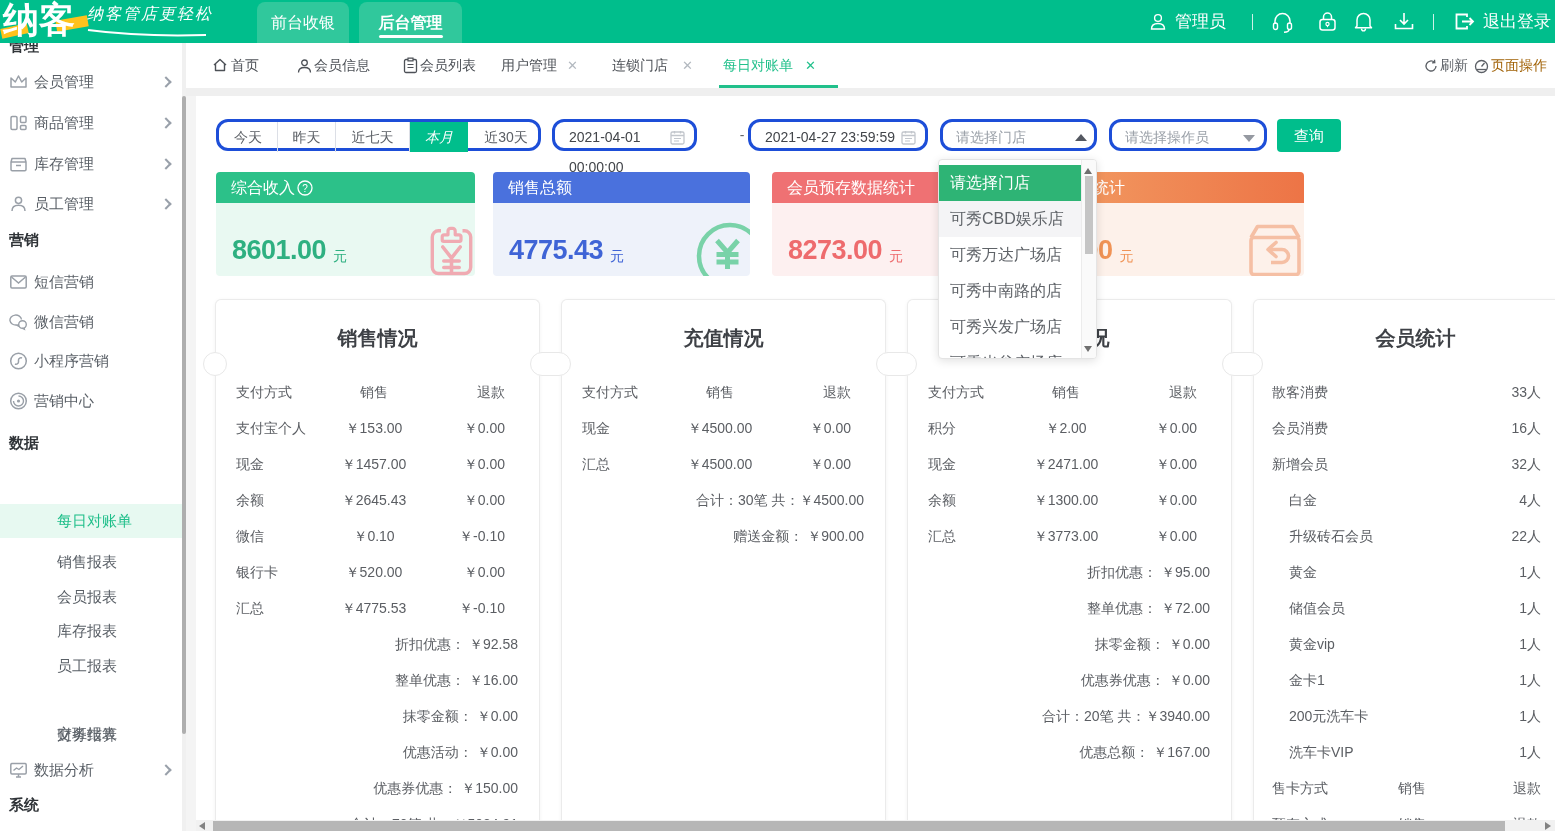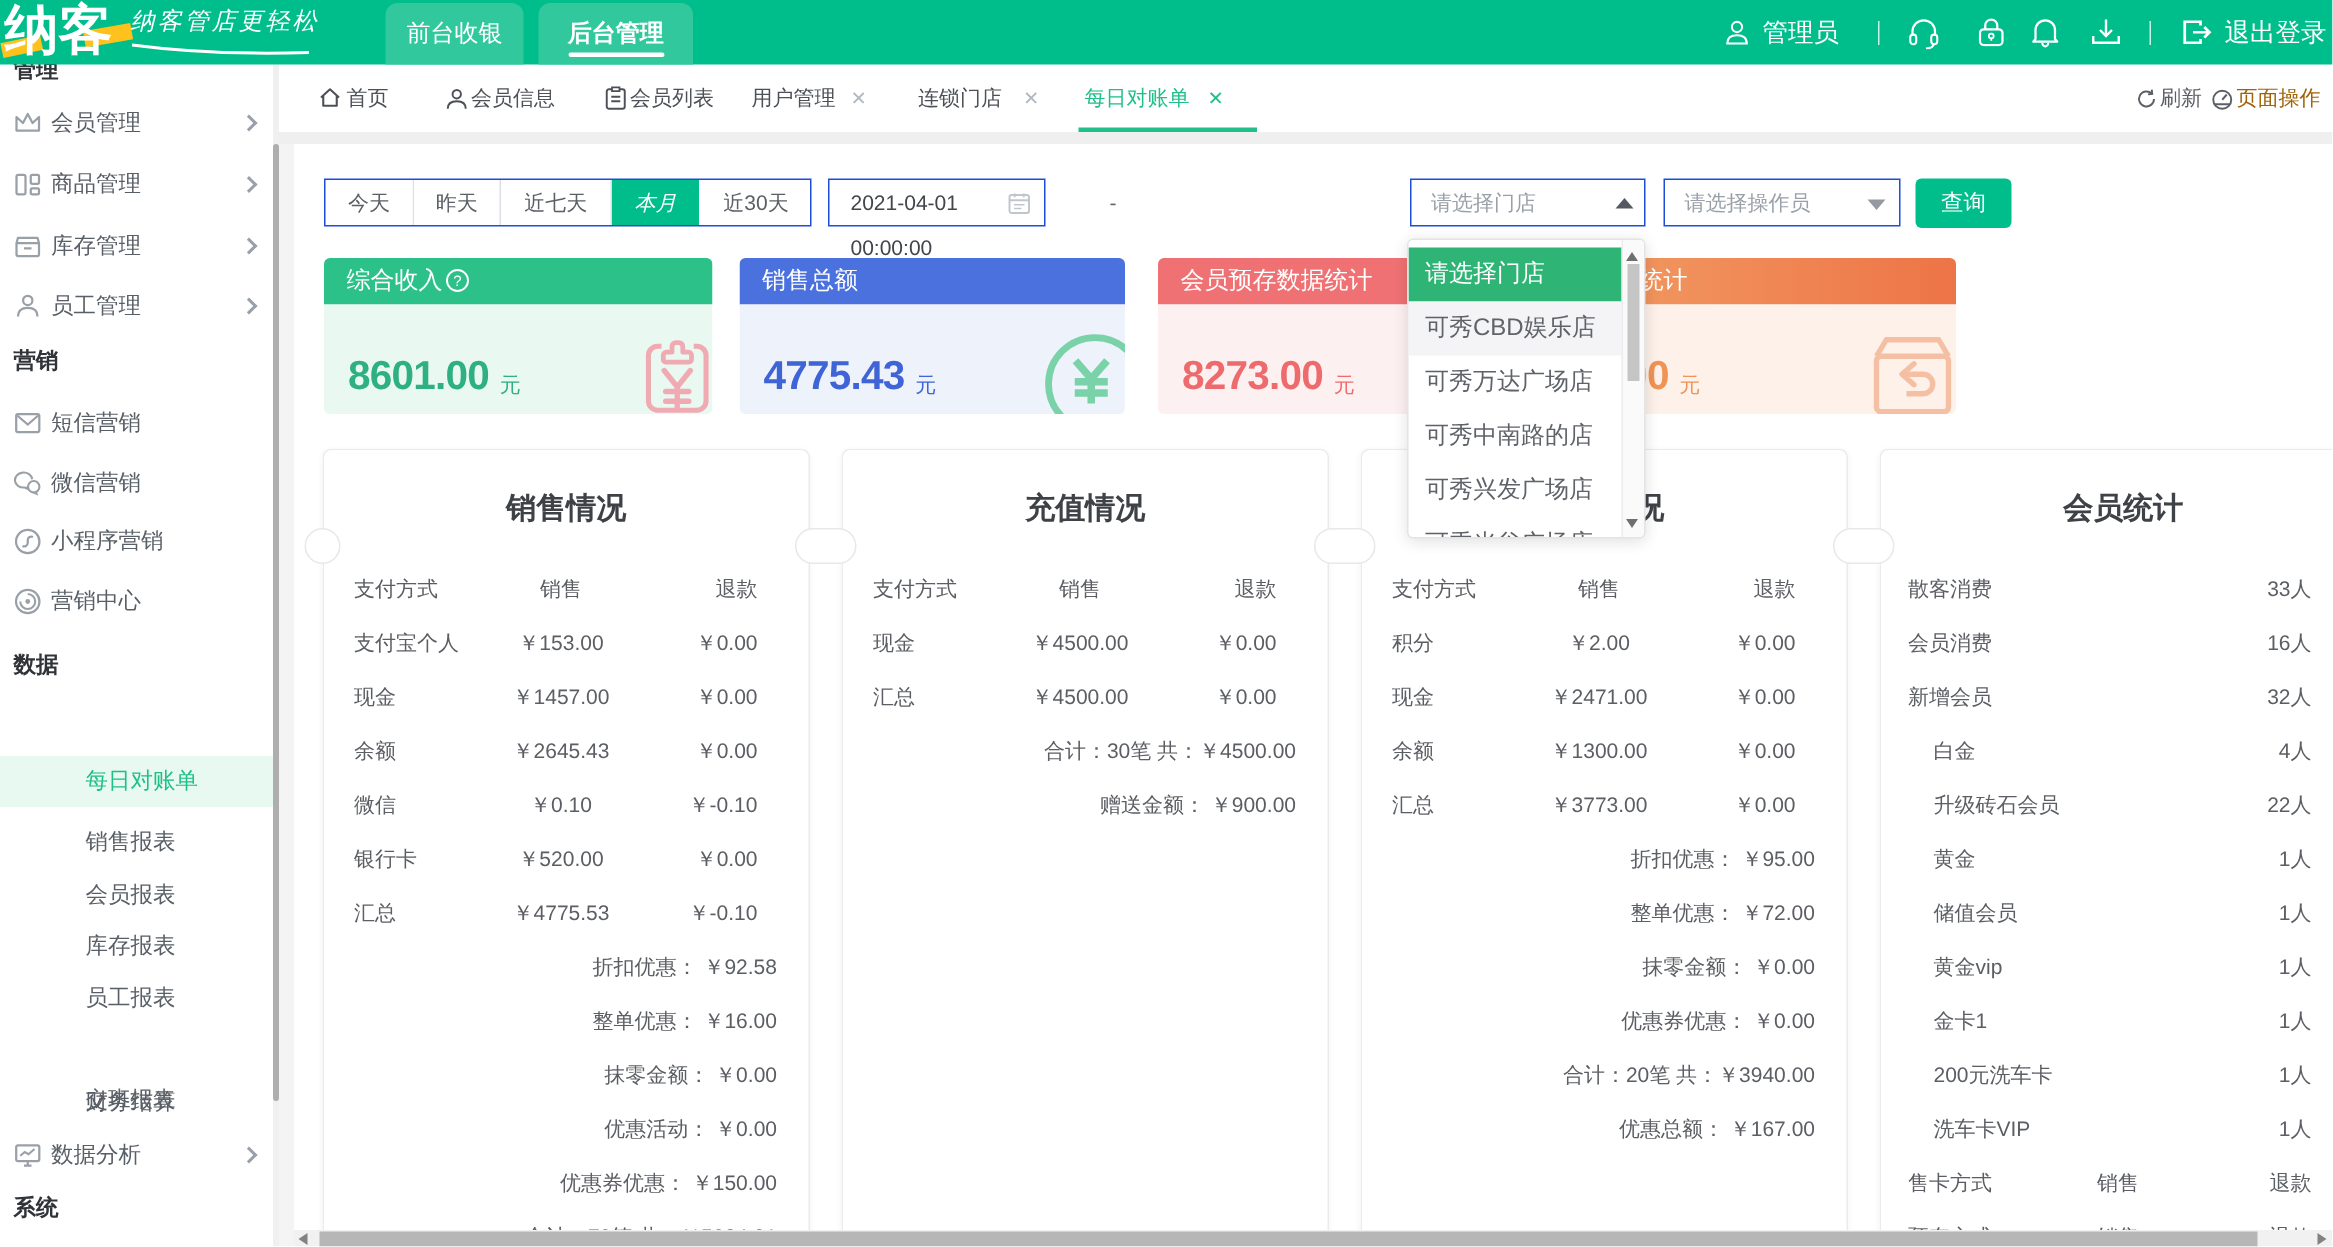--- a/index.html
+++ b/index.html
@@ -23,21 +23,21 @@
 #sbthumb { position:absolute; left:182px; top:96px; width:4px; height:638px; background:#aeaeae; border-radius:2px; z-index:7; }
 #gutter { position:absolute; left:186px; top:88px; width:10px; height:743px; background:#f4f4f4; z-index:4; }
 
 #tabbar { position:absolute; left:186px; top:43px; width:1369px; height:45px; background:#fff; z-index:5; }
 #grayband { position:absolute; left:186px; top:88px; width:1369px; height:8px; background:#efefef; z-index:5; }
 .tbt { position:absolute; top:0; height:45px; line-height:45px; font-size:14px; color:#4d5157; }
 .tclose { color:#b2b8bf; font-size:13px; }
 
 #content { position:absolute; left:196px; top:96px; width:1359px; height:724px; background:#fff; overflow:hidden; z-index:5; }
 
-.fbox { position:absolute; top:23px; height:32px; border:1px solid #1d4ed8; background:#fff; border-radius:0; }
+.fbox { position:absolute; top:23px; height:32px; border:3px solid #1d4ed8; background:#fff; border-radius:12px; }
 .seg { position:absolute; top:0; height:30px; line-height:30px; text-align:center; font-size:14px; color:#5c6066; border-right:1px solid #dcdfe6; }
 .seg.on { background:#00be8c; color:#fff; border-right:none; }
 .dtxt { font-size:14px; color:#42454a; line-height:30px; padding-left:14px; }
 .ph { font-size:14px; color:#9aa0a8; line-height:30px; padding-left:13px; }
 
 .card { position:absolute; top:76px; height:104px; border-radius:4px; overflow:hidden; }
 .chead { position:absolute; left:0; top:0; right:0; height:31px; color:#fff; font-size:16px; line-height:31px; padding-left:15px; }
 .cbody { position:absolute; left:0; top:31px; right:0; bottom:0; }
 .cval { position:absolute; left:16px; top:63px; font-size:27px; font-weight:bold; letter-spacing:-0.5px; }
 .cunit { font-size:14px; font-weight:normal; letter-spacing:0; margin-left:7px; position:relative; top:2px; }
@@ -245,20 +245,28 @@
     </div>
     <div class="fbox" style="left:356px;width:145px;">
         <div class="dtxt">2021-04-01 00:00:00</div>
       <svg class="abs" style="right:9px;top:8px;" width="15" height="15" viewBox="0 0 15 15">
           <rect x="1" y="2" width="13" height="12" rx="1.5" fill="none" stroke="#c2c6cc" stroke-width="1.3"></rect>
           <path d="M1 5.5 h13 M4.5 1 v2.5 M10.5 1 v2.5" stroke="#c2c6cc" stroke-width="1.3"></path>
           <path d="M4 8.5 h7 M4 11 h5" stroke="#c2c6cc" stroke-width="1.1"></path>
         </svg>
     </div>
     <div class="abs" style="left:540px;top:23px;width:12px;height:32px;line-height:32px;text-align:center;color:#666;font-size:14px;">-</div>
+    <div class="fbox" style="left:552px;width:180px;">
+        <div class="dtxt">2021-04-27 23:59:59</div>
+      <svg class="abs" style="right:9px;top:8px;" width="15" height="15" viewBox="0 0 15 15">
+          <rect x="1" y="2" width="13" height="12" rx="1.5" fill="none" stroke="#c2c6cc" stroke-width="1.3"></rect>
+          <path d="M1 5.5 h13 M4.5 1 v2.5 M10.5 1 v2.5" stroke="#c2c6cc" stroke-width="1.3"></path>
+          <path d="M4 8.5 h7 M4 11 h5" stroke="#c2c6cc" stroke-width="1.1"></path>
+        </svg>
+    </div>
     <div class="fbox" style="left:744px;width:157px;">
         <div class="ph">请选择门店</div>
       <div class="abs" style="right:7px;top:12px;width:0;height:0;border-left:6.5px solid transparent;border-right:6.5px solid transparent;border-bottom:7px solid #545861;"></div>
     </div>
     <div class="fbox" style="left:913px;width:158px;">
         <div class="ph">请选择操作员</div>
       <div class="abs" style="right:9px;top:13px;width:0;height:0;border-left:6.5px solid transparent;border-right:6.5px solid transparent;border-top:7px solid #9599a1;"></div>
     </div>
     <div class="abs" style="left:1081px;top:23px;width:64px;height:33px;background:#00be8c;border-radius:4px;color:#fff;font-size:15px;text-align:center;line-height:33px;">查询</div>
 

